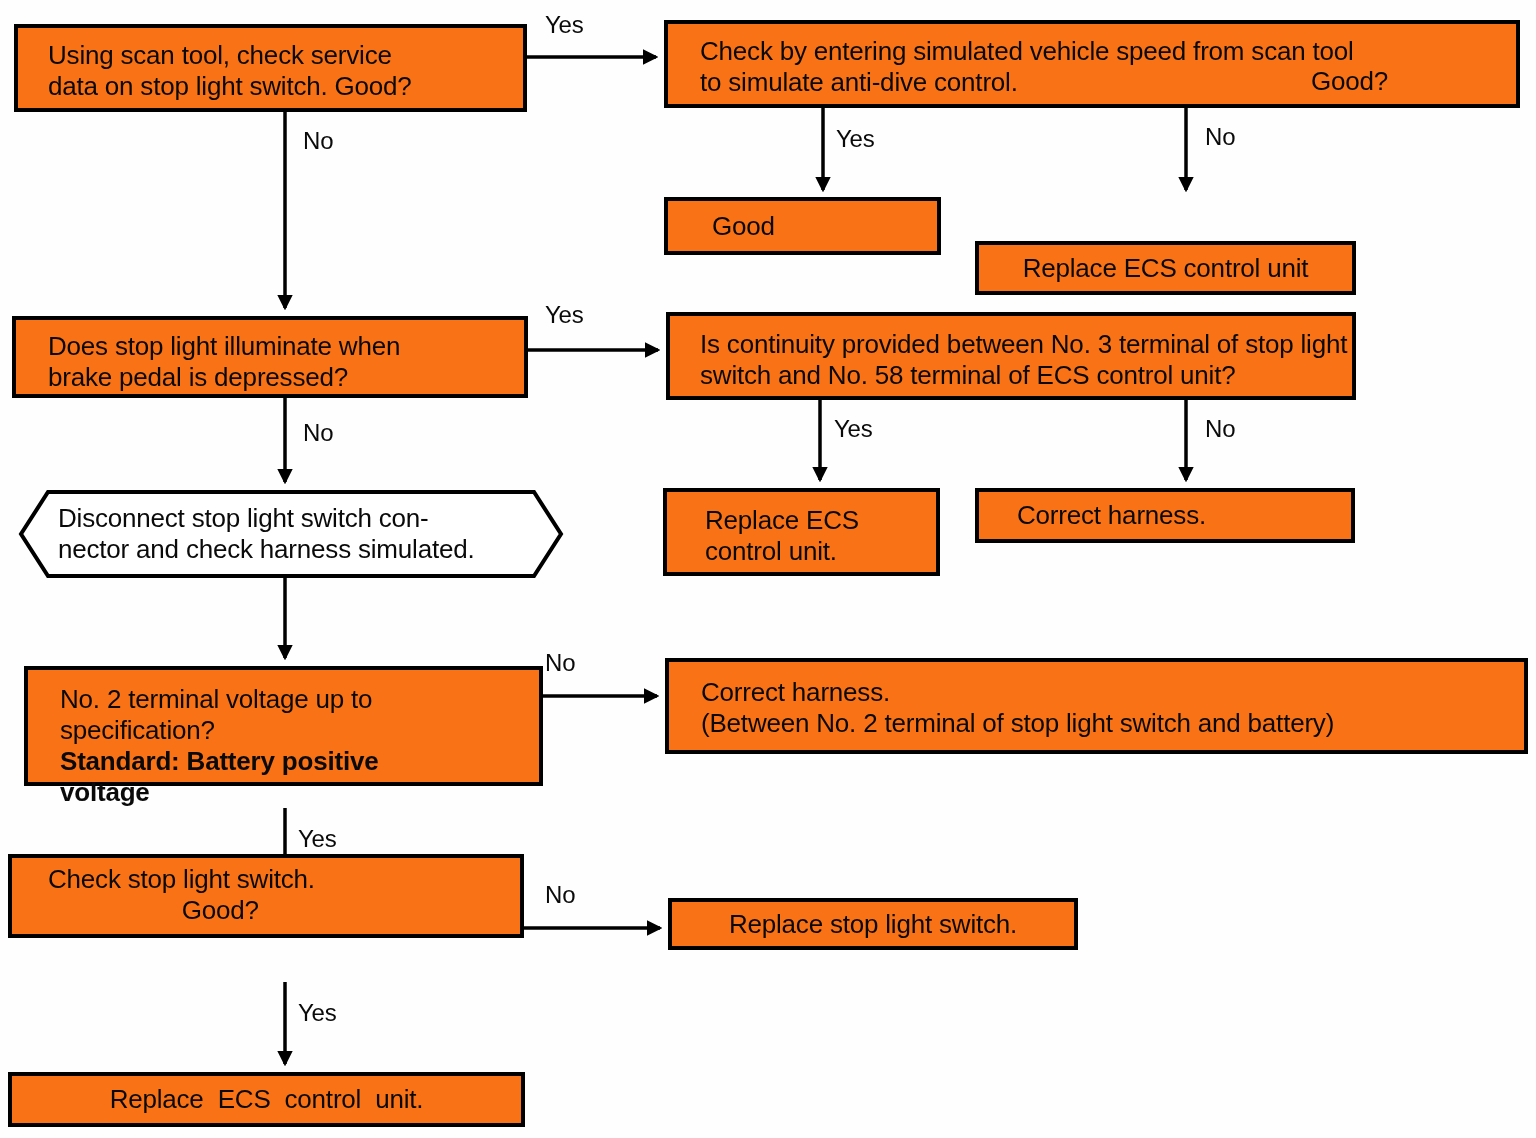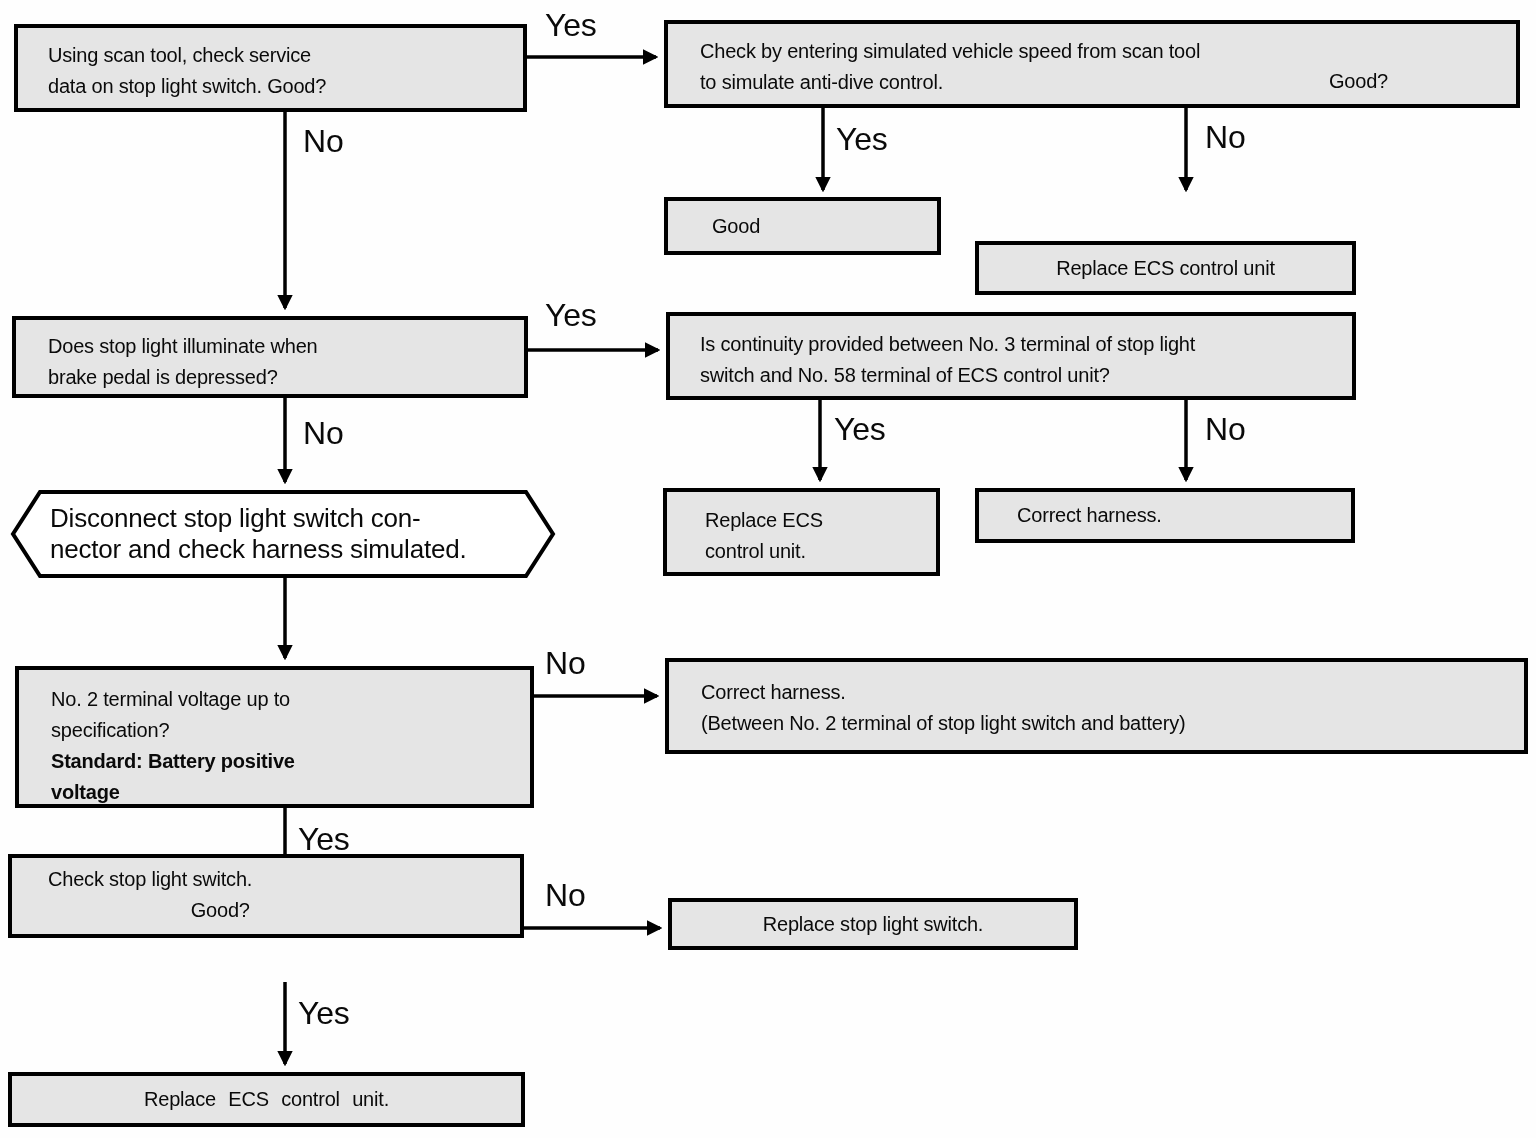--- a/index.html
+++ b/index.html
@@ -8,31 +8,31 @@
     width: 1536px;
     height: 1138px;
     background: #fefefe;
     font-family: "Liberation Sans", sans-serif;
     color: #0a0a0a;
     overflow: hidden;
   }
   .node {
     position: absolute;
     border: 4px solid #000;
-    background: #e5e5e5;
+    background: #f97316;
     box-sizing: border-box;
-    font-size: 20px;
+    font-size: 26px;
     line-height: 31px;
     letter-spacing: -0.2px;
   }
   .node .line { white-space: nowrap; }
   .bold { font-weight: bold; }
   .edge-label {
     position: absolute;
-    font-size: 32px;
+    font-size: 24px;
     line-height: 30px;
     letter-spacing: -0.2px;
   }
   .arrows { position: absolute; left: 0; top: 0; width: 1536px; height: 1138px; pointer-events: none; }
   .hexwrap { position: absolute; box-sizing: border-box; }
   .hexwrap .hextext { position: absolute; left: 40px; top: 13px; font-size: 26px; line-height: 31px; letter-spacing: -0.2px; }
   .center-v { display: flex; align-items: center; }
   .center-vh { display: flex; align-items: center; justify-content: center; }
 </style>
 </head>
@@ -104,31 +104,31 @@
 
   <div class="node" style="left:663px; top:488px; width:277px; height:88px; padding:13px 0 16px 38px;">
     <div class="line">Replace ECS</div>
     <div class="line">control unit.</div>
   </div>
 
   <div class="node center-v" style="left:975px; top:488px; width:380px; height:55px; padding-left:38px;">
     <span class="line">Correct harness.</span>
   </div>
 
-  <div class="hexwrap" style="left:10px; top:490px; width:546px; height:88px;">
+  <div class="hexwrap" style="left:18px; top:490px; width:546px; height:88px;">
     <svg width="546" height="88" viewBox="0 0 546 88" xmlns="http://www.w3.org/2000/svg">
       <polygon points="30,2 516,2 543,44 516,86 30,86 3,44" fill="#ffffff" stroke="#000000" stroke-width="4"></polygon>
     </svg>
     <div class="hextext">
       <div class="line">Disconnect stop light switch con-</div>
       <div class="line">nector and check harness simulated.</div>
     </div>
   </div>
 
-  <div class="node" style="left:15px; top:666px; width:519px; height:142px; padding:14px 0 0 32px;">
+  <div class="node" style="left:24px; top:666px; width:519px; height:120px; padding:14px 0 0 32px;">
     <div class="line">No. 2 terminal voltage up to</div>
     <div class="line">specification?</div>
     <div class="line bold">Standard: Battery positive</div>
     <div class="line bold">voltage</div>
   </div>
 
   <div class="edge-label" style="left:545px; top:648px;">No</div>
   <div class="edge-label" style="left:298px; top:824px;">Yes</div>
 
   <div class="node" style="left:665px; top:658px; width:863px; height:96px; padding:15px 0 0 32px;">

